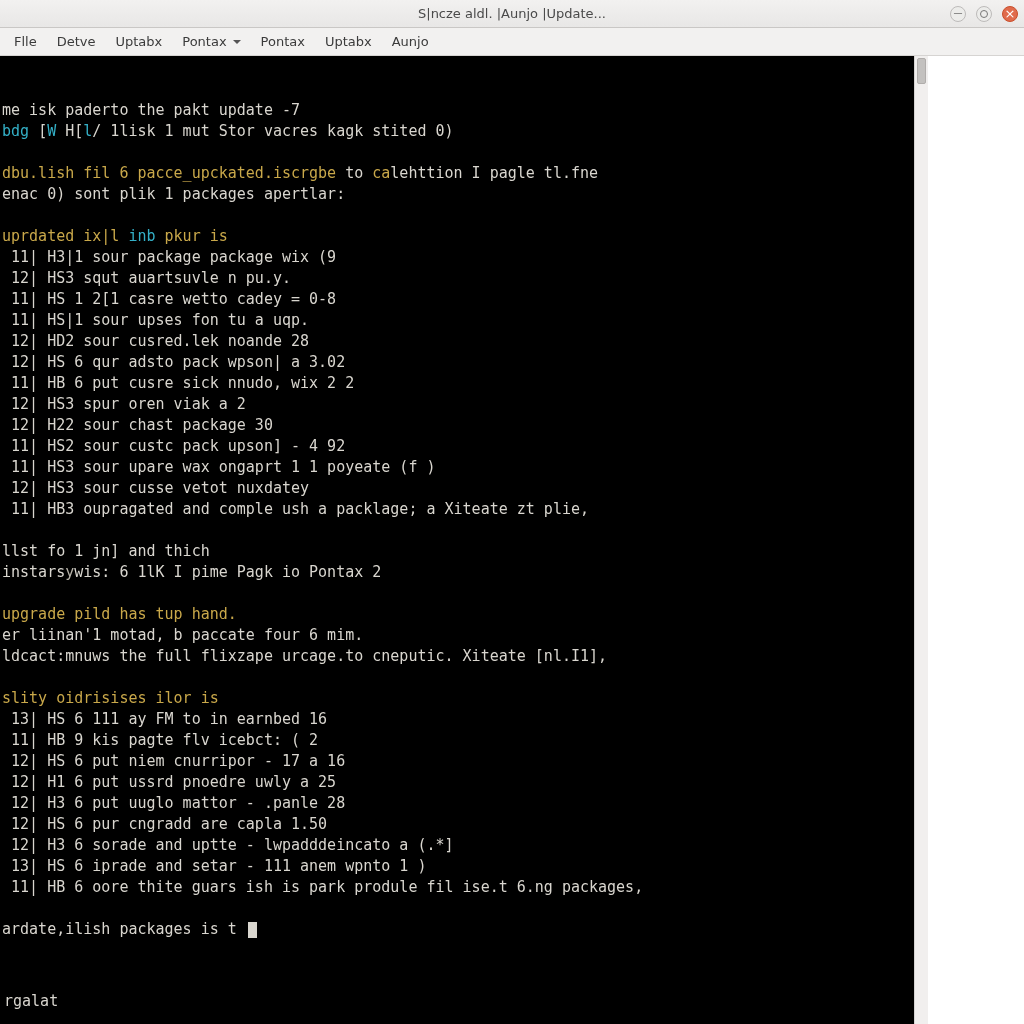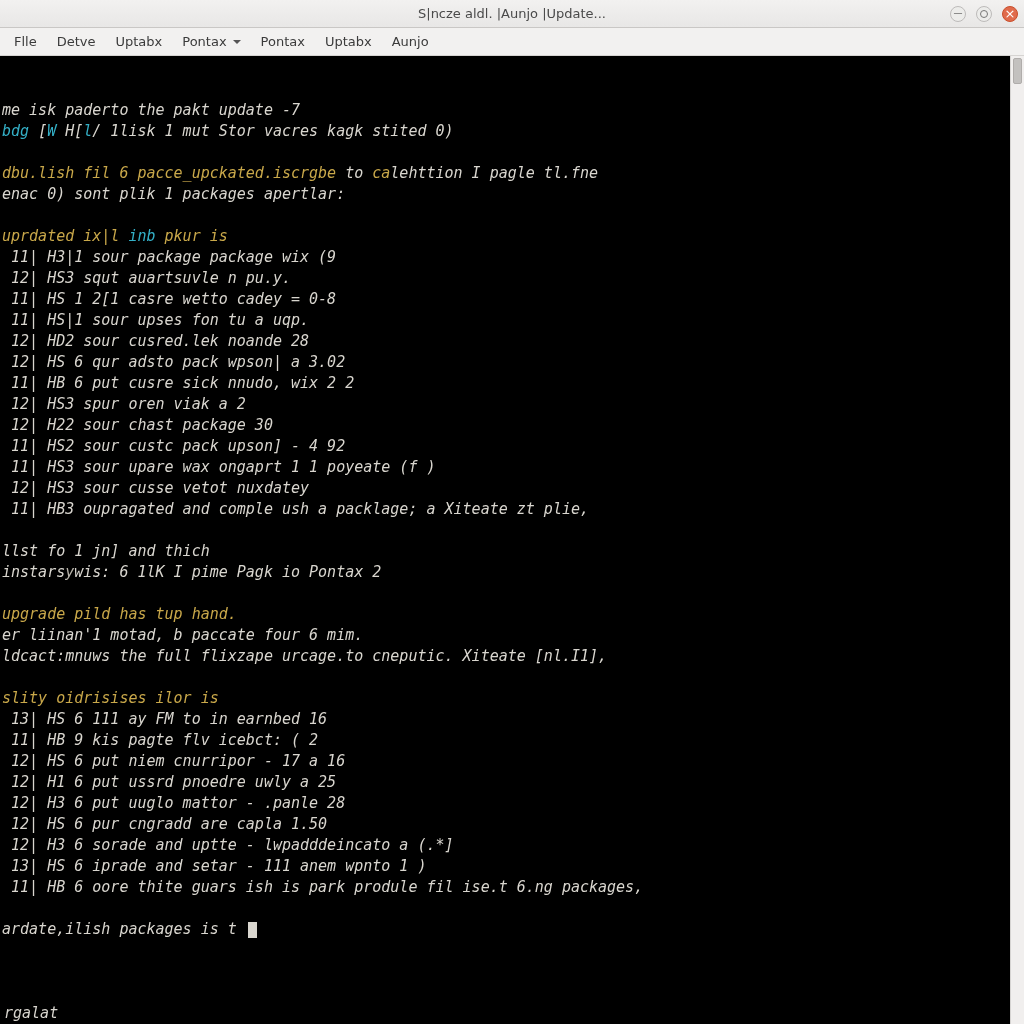--- a/index.html
+++ b/index.html
@@ -56,25 +56,24 @@
     content: "";
     display: inline-block;
     border-left: 4px solid transparent;
     border-right: 4px solid transparent;
     border-top: 4px solid #555;
     margin-left: 3px;
   }
 
   .terminal-wrap {
     position: relative;
-    width: 1024px;
+    width: 928px;
     height: calc(1024px - 28px - 28px);
     background: #f0abfc;
     display: flex;
-    font-style: italic;
   }
   .terminal {
     flex: 1;
     background: #000;
     color: #d9d6cf;
     font-family: "DejaVu Sans Mono","Liberation Mono",monospace;
     font-size: 15px;
     line-height: 21px;
     padding: 2px 4px 4px 2px;
     white-space: pre;
@@ -101,21 +100,21 @@
   .c-dim    { color: #b7b3a9; }
   .cursor-block {
     display: inline-block;
     width: 9px; height: 16px;
     background: #d9d6cf;
     vertical-align: text-bottom;
     margin-left: 2px;
   }
   .statusline {
     position: absolute;
-    left: 0; right: 0; bottom: 0;
+    left: 0; right: 0; bottom: 12px;
     height: 21px;
     display: flex;
     justify-content: space-between;
     align-items: flex-start;
     padding: 0 4px;
     color: #d9d6cf;
     font-family: "DejaVu Sans Mono","Liberation Mono",monospace;
     font-size: 15px;
   }
 </style>

